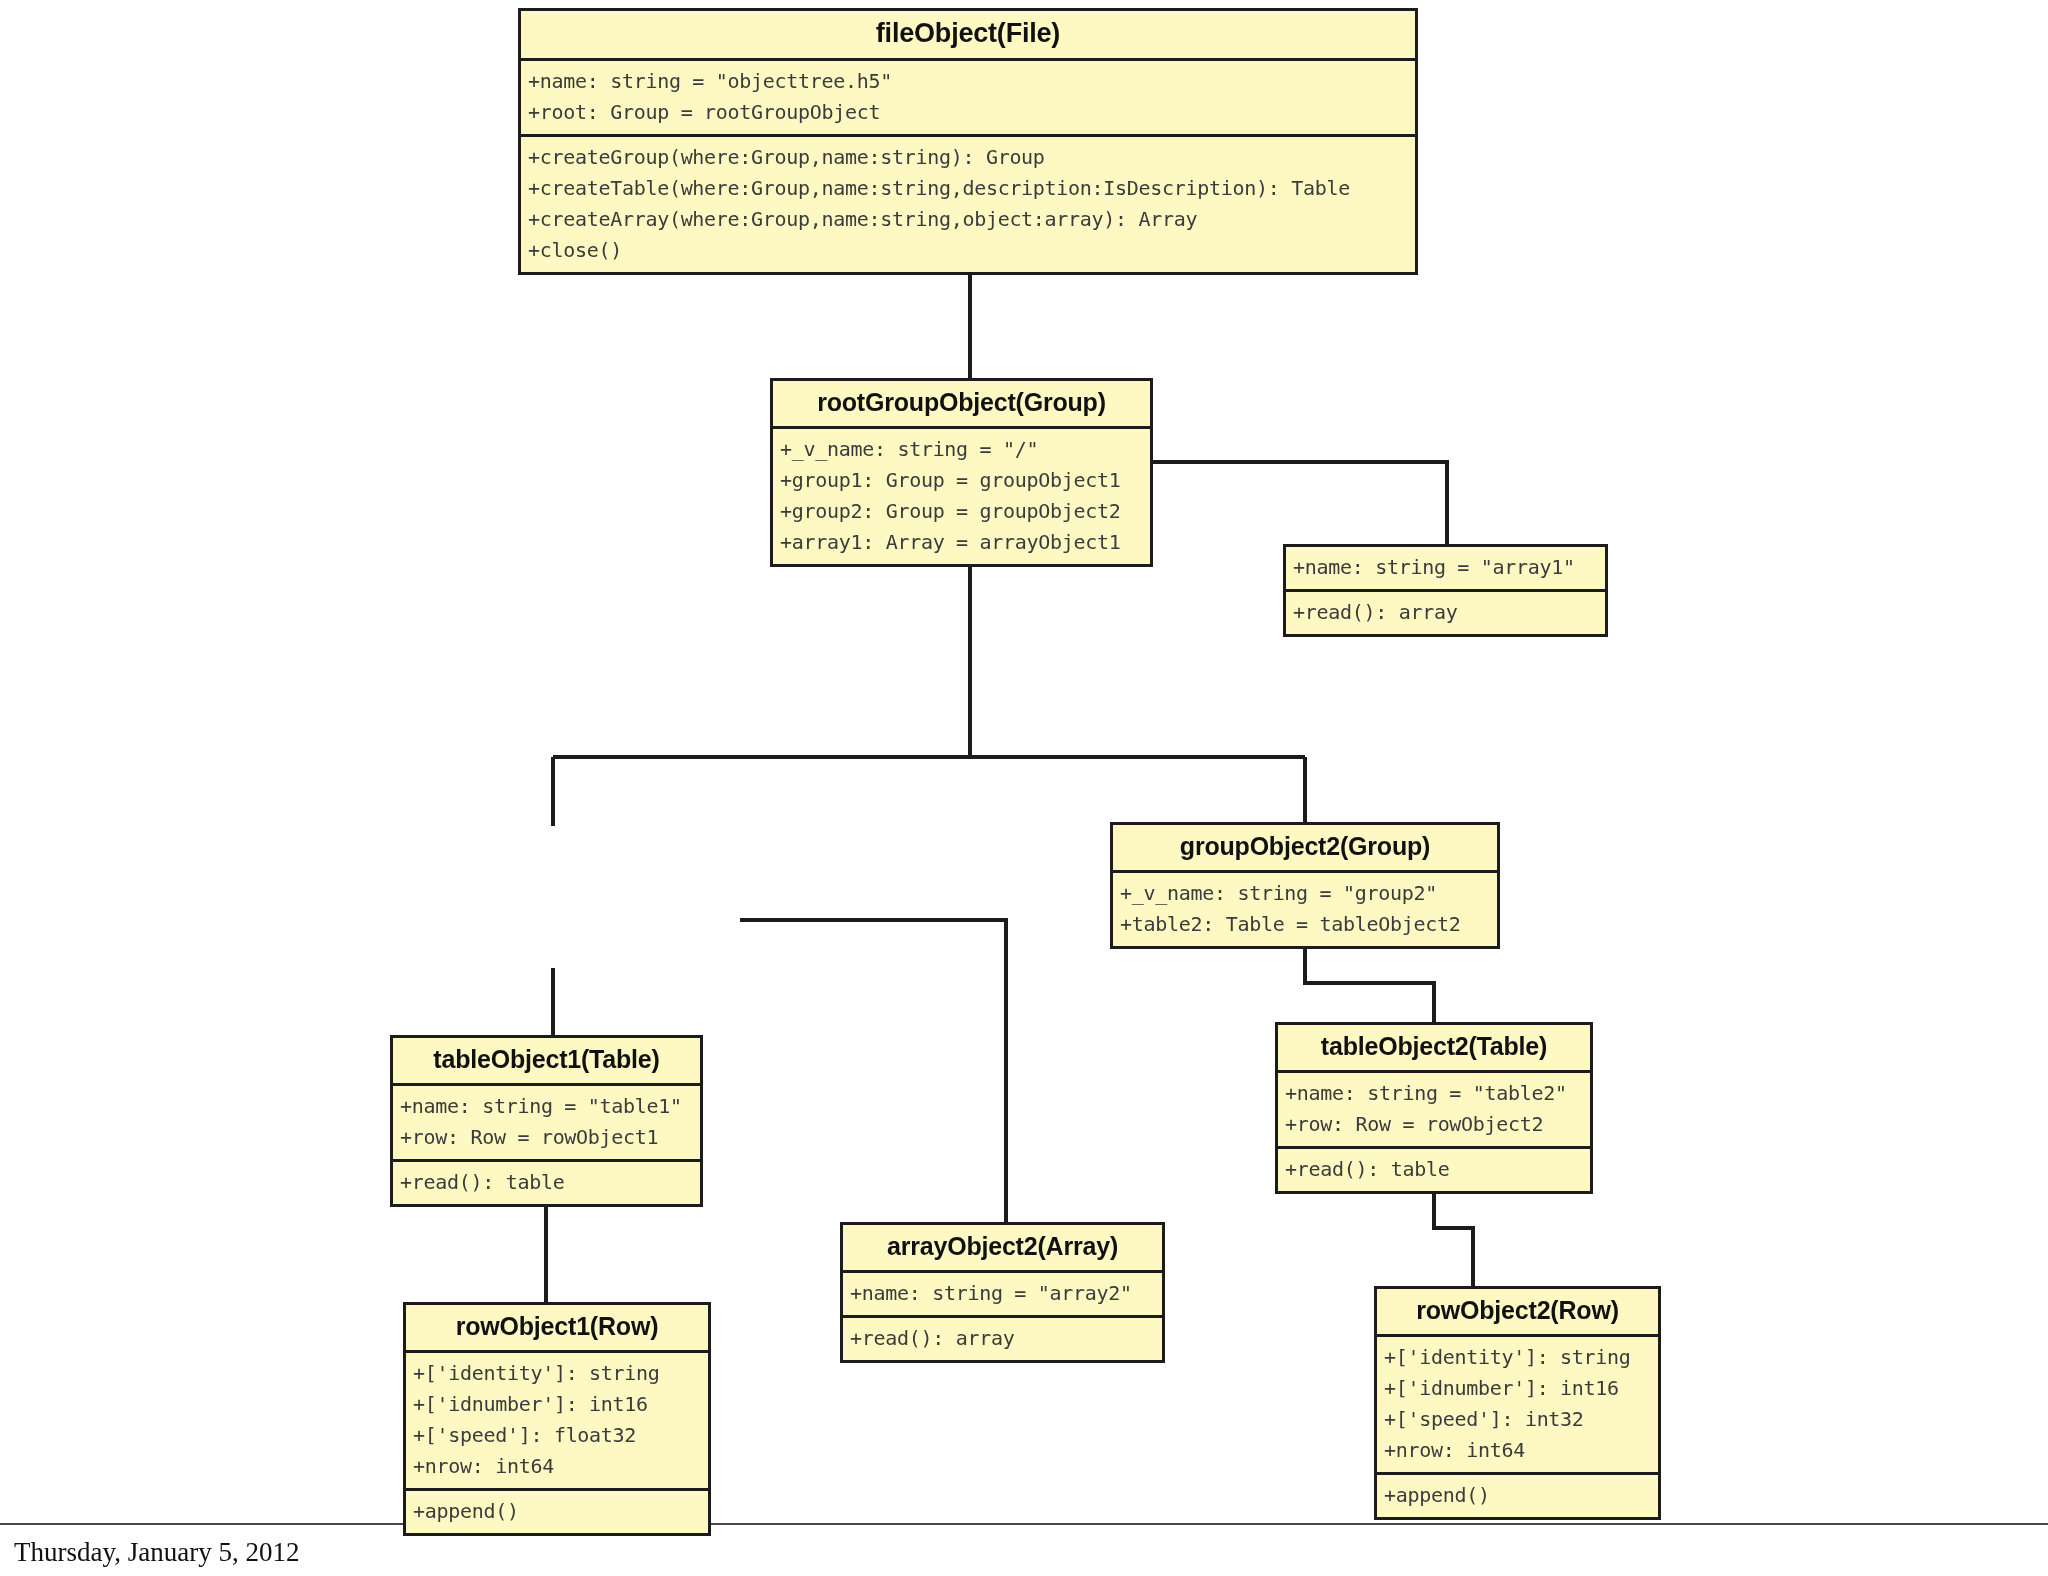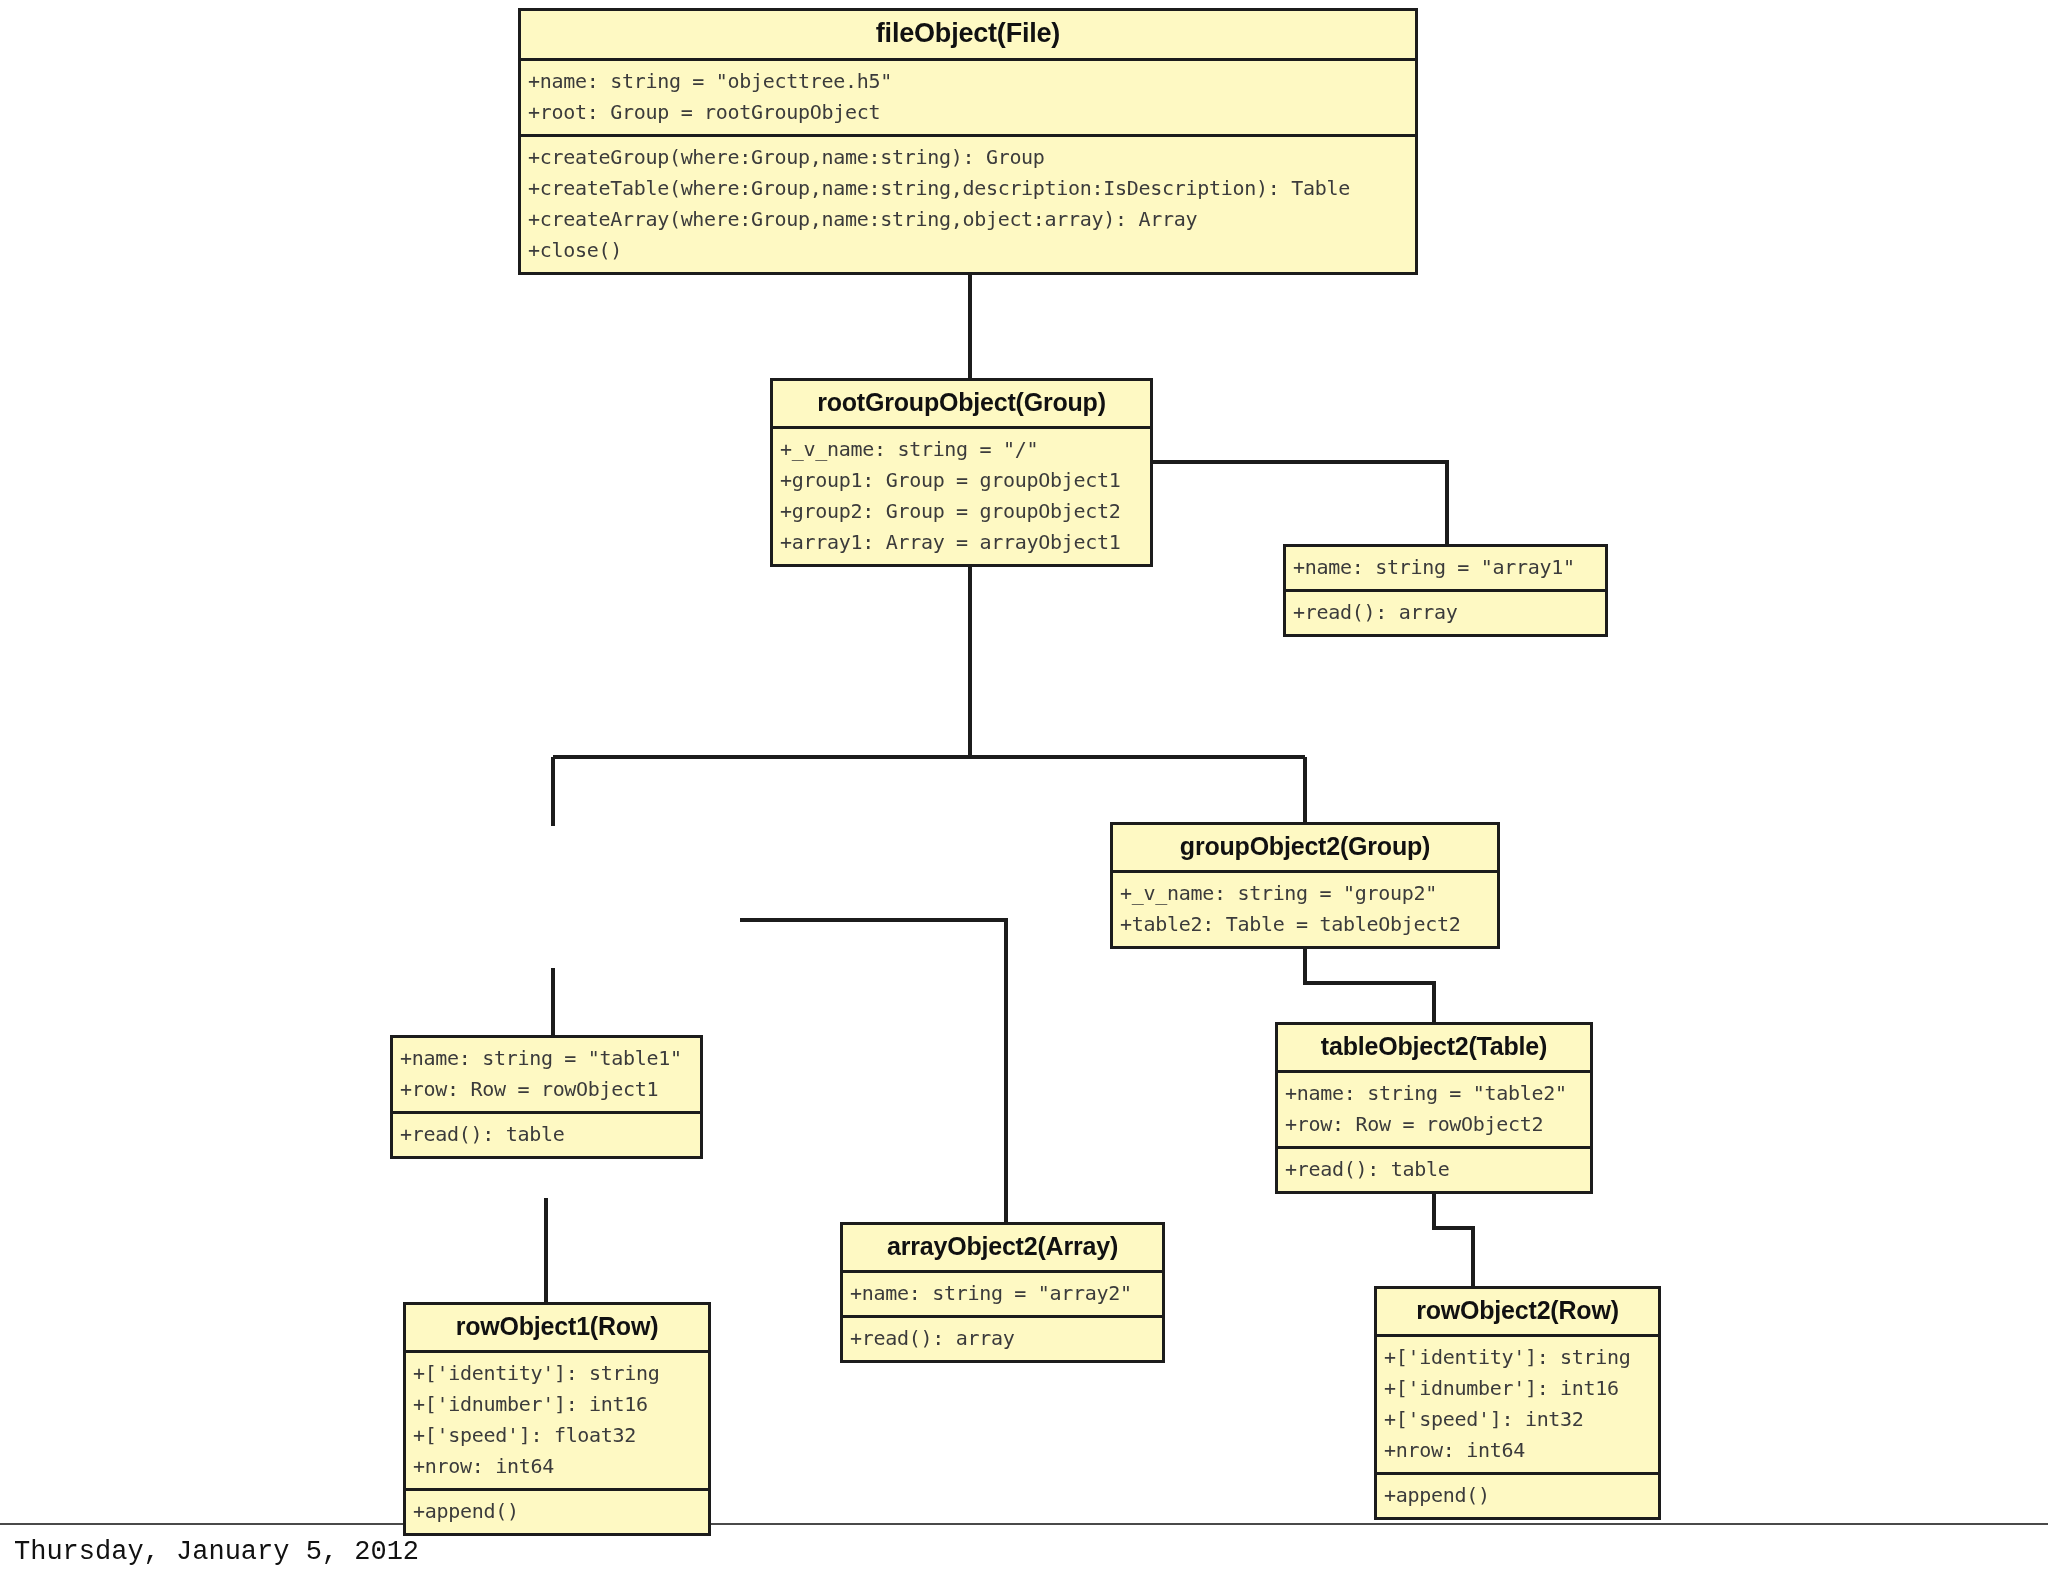--- a/index.html
+++ b/index.html
@@ -77,21 +77,21 @@
     height: 0;
     border-top: 2px solid #4a4a4a;
     z-index: 2;
   }
   #footer-date {
     position: absolute;
     left: 14px;
     top: 1537px;
     font-size: 27px;
     color: #111111;
-    font-family: Liberation Mono, monospace;
+    font-family: Liberation Serif, serif;
     z-index: 6;
     white-space: nowrap;
   }
 </style>
 </head>
 <body>
 
 <div id="canvas">
 
   <svg class="edges" viewBox="0 0 2048 1576" width="2048" height="1576" aria-hidden="true">
@@ -157,20 +157,21 @@
 
   <div class="uml-box t-lg s-lg" style="left:1110px; top:822px; width:390px;">
     <div class="uml-title">groupObject2(Group)</div>
     <div class="uml-compartment last">
       <div class="uml-line">+_v_name: string = "group2"</div>
       <div class="uml-line">+table2: Table = tableObject2</div>
     </div>
   </div>
 
   <div class="uml-box t-lg s-lg" style="left:390px; top:1035px; width:313px;">
+    <div class="uml-title">tableObject1(Table)</div>
     <div class="uml-compartment">
       <div class="uml-line">+name: string = "table1"</div>
       <div class="uml-line">+row: Row = rowObject1</div>
     </div>
     <div class="uml-compartment last">
       <div class="uml-line">+read(): table</div>
     </div>
   </div>
 
   <div class="uml-box t-lg s-lg" style="left:1275px; top:1022px; width:318px;">

